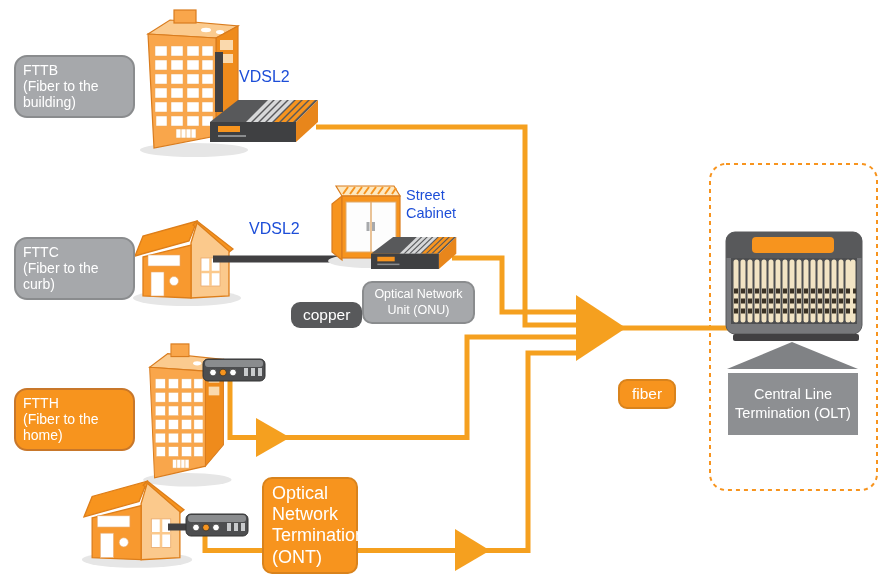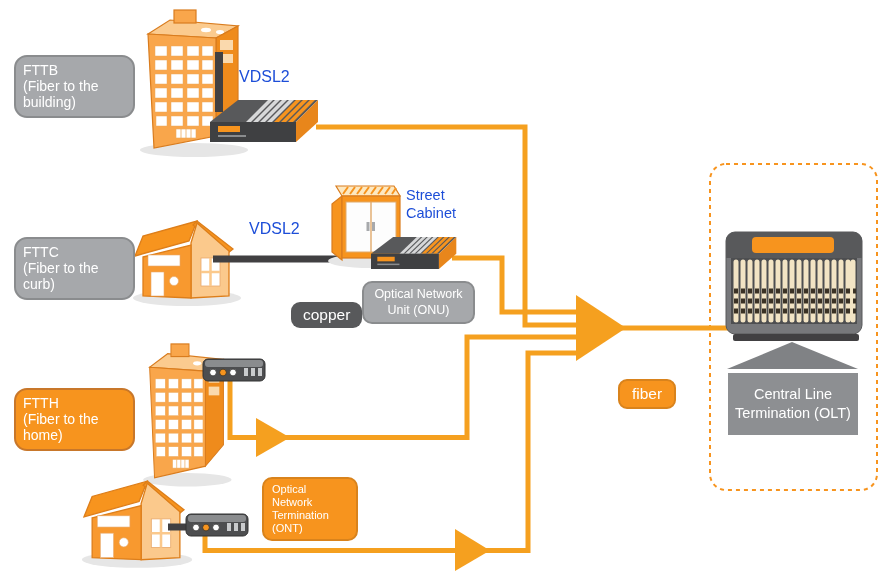--- a/index.html
+++ b/index.html
@@ -21,21 +21,21 @@
     padding:4px 12px;
   }
   .pill-dark{background:#58595B;margin-top:30px;}
   .pill-orange{background:#F7941E;border:2px solid #D9831C;}
   .onu-lbl{
     width:113px;background:#A6A8AB;border:2px solid #8A8C8E;border-radius:10px;
     font-size:12.5px;line-height:1.25;text-align:center;padding:4px 2px;
   }
   .ont-lbl{
     width:96px;background:#F7941E;border:2px solid #D9831C;border-radius:10px;
-    font-size:11px;line-height:1.18;padding:4px 8px;
+    font-size:18px;line-height:1.18;padding:4px 8px;
   }
   .olt-lbl{
     width:130px;background:#8D8F92;font-size:14.5px;line-height:1.3;
     text-align:center;padding:12px 4px;
   }
   .darktext{color:#1d4ed8;}
   .smallcap{font-size:14.5px;line-height:1.25;width:72px;}
   .vdsl2{font-size:16px;}
   .central{font-size:17.5px;width:150px;text-align:center;}
 </style>

